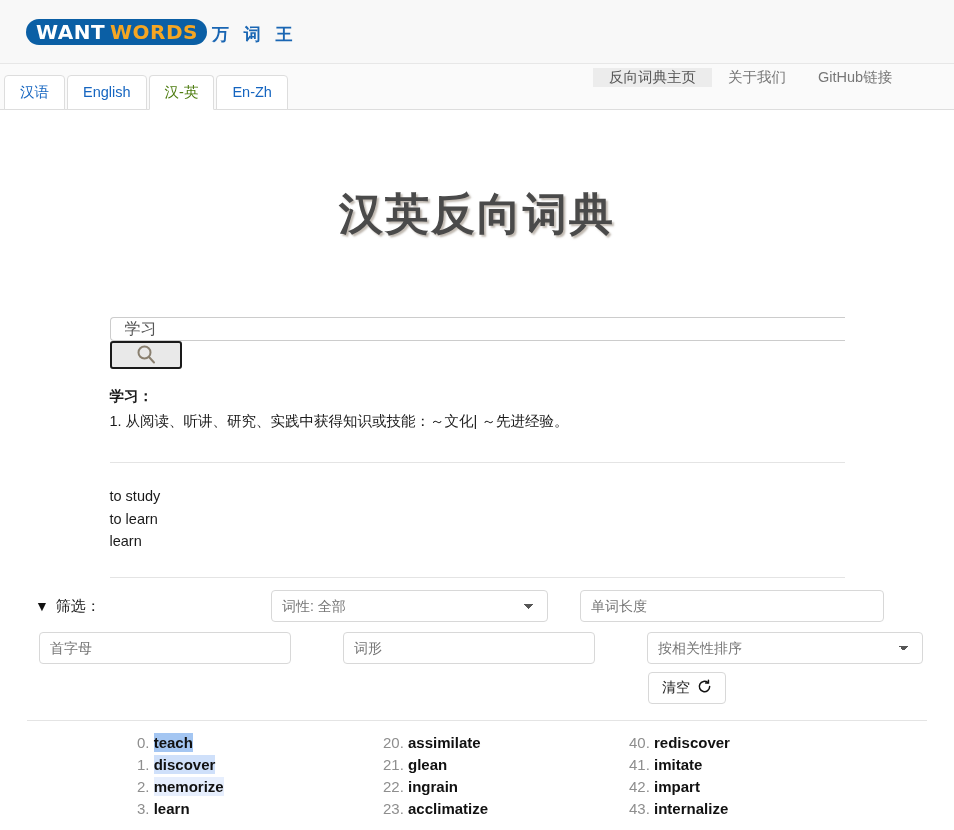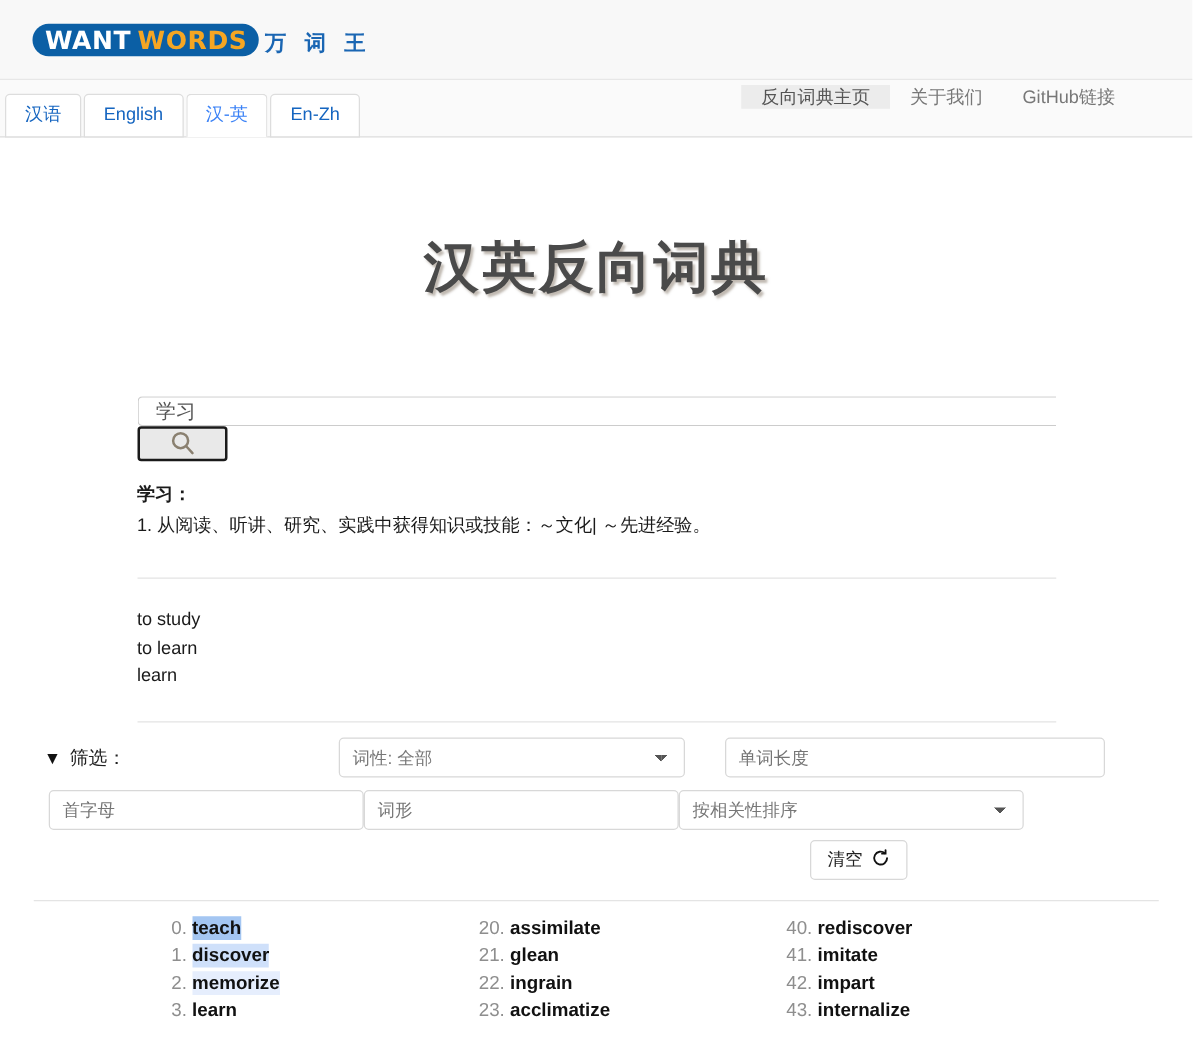--- a/index.html
+++ b/index.html
@@ -98,21 +98,21 @@
     padding: 7px 15px 7px 15px;
     margin-right: 2px;
     position: relative;
     bottom: -1px;
     cursor: pointer;
     line-height: 1.3;
   }
   .tab.active {
     background: #ffffff;
     border-bottom-color: #ffffff;
-    color: #3b82f6;
+    color: #4d7c0f;
   }
 
   
   .page-title {
     text-align: center;
     font-family: "Liberation Serif", "DejaVu Serif", serif;
     font-size: 44px;
     font-weight: bold;
     color: #4a4a4a;
     margin: 75px 0 0 0;
@@ -228,20 +228,21 @@
   }
   .w-pos   { width: 277px; }
   .w-len   { width: 304px; }
   .w-first { width: 252px; }
   .w-form  { width: 252px; }
   .w-sort  { width: 276px; }
   .row2 {
     display: flex;
     align-items: center;
     margin-top: 10px;
+    gap: 52px;
     padding-left: 4px;
   }
   .row3 {
     display: flex;
     margin-top: 8px;
     padding-left: 613px;
   }
   .clear-btn {
     height: 32px;
     border: 1px solid #d8d8d8;

